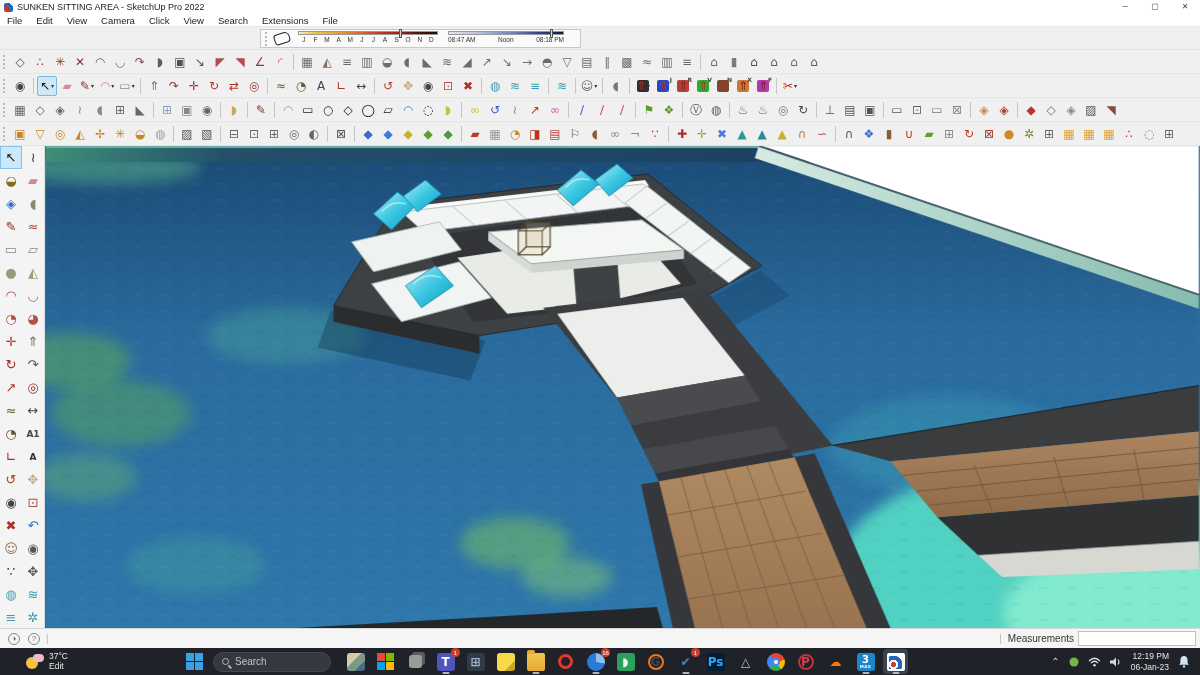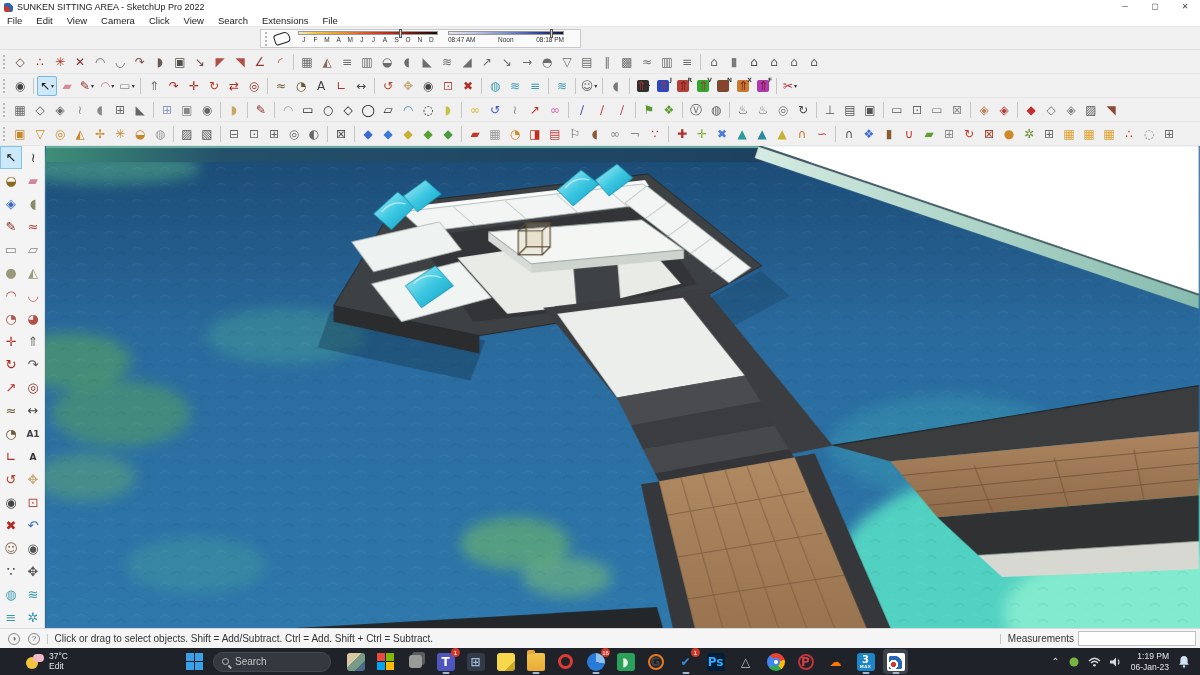--- a/index.html
+++ b/index.html
@@ -1054,21 +1054,20 @@
   <line x1="934" y1="410" x2="1155" y2="396" stroke="#8a8c86" stroke-width="0.8"></line>
 
   <polygon points="250,483 612,462 618,483" fill="#23272a"></polygon>
 </svg>
 </div>
 
 <div id="statusbar">
   <span class="st-circ">◑</span>
   <span class="st-circ">?</span>
   <span class="st-sep">|</span>
-  <span>Click or drag to select objects. Shift = Add/Subtract. Ctrl = Add. Shift + Ctrl = Subtract.</span>
   <div id="measure-wrap">
     <span class="st-sep">|</span>
     <span>Measurements</span>
     <input id="measure-input" value="" style="">
   </div>
 </div>
 
 <div id="taskbar">
   <div id="weather">
     <div id="weather-icon">
@@ -1172,21 +1171,21 @@
     <svg width="13" height="10" viewBox="0 0 13 10">
       <path d="M1 4 Q6.5 -1.5 12 4" stroke="#d8d8d8" fill="none" stroke-width="1.2"></path>
       <path d="M3 6 Q6.5 2.5 10 6" stroke="#d8d8d8" fill="none" stroke-width="1.2"></path>
       <circle cx="6.5" cy="8.2" r="1.3" fill="#d8d8d8"></circle>
     </svg>
     <svg width="12" height="10" viewBox="0 0 12 10">
       <polygon points="0,3.5 3,3.5 6,0.5 6,9.5 3,6.5 0,6.5" fill="#d8d8d8"></polygon>
       <path d="M8 2.5 Q10 5 8 7.5" stroke="#d8d8d8" fill="none" stroke-width="1.1"></path>
     </svg>
     <div id="clock">
-      <div>1:19 PM</div>
+      <div>12:19 PM</div>
       <div>06-Jan-23</div>
     </div>
     <svg width="12" height="13" viewBox="0 0 12 13">
       <path d="M6 1 C3.5 1 2.4 3 2.4 5.2 L2.4 8 L1.2 9.8 L10.8 9.8 L9.6 8 L9.6 5.2 C9.6 3 8.5 1 6 1 Z" fill="#cfe3f5"></path>
       <circle cx="6" cy="11.4" r="1.2" fill="#cfe3f5"></circle>
     </svg>
   </div>
 </div>
 
 </body></html>

